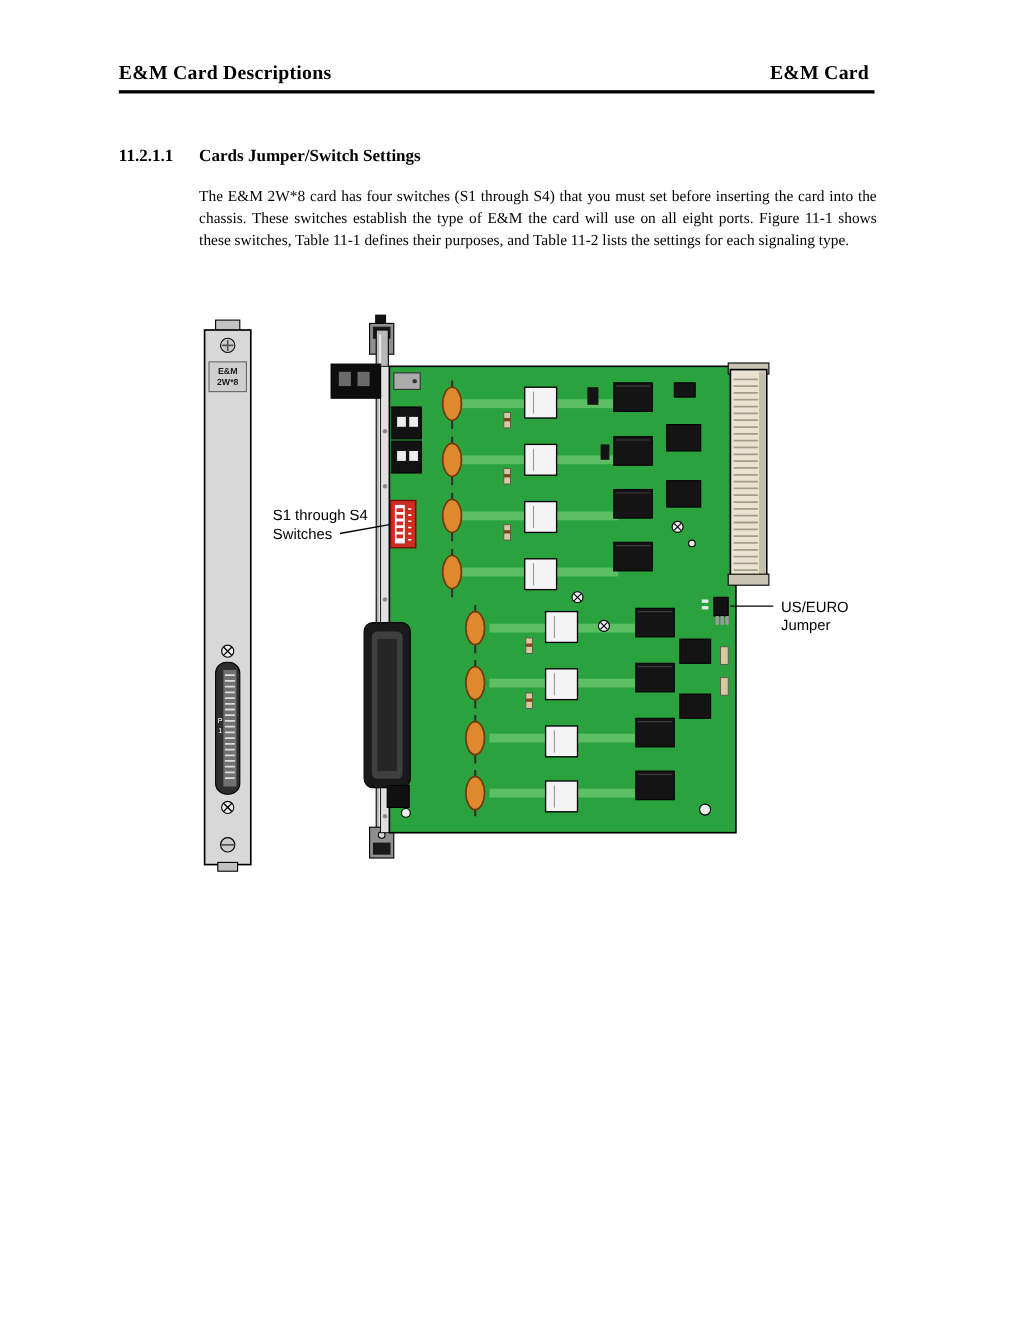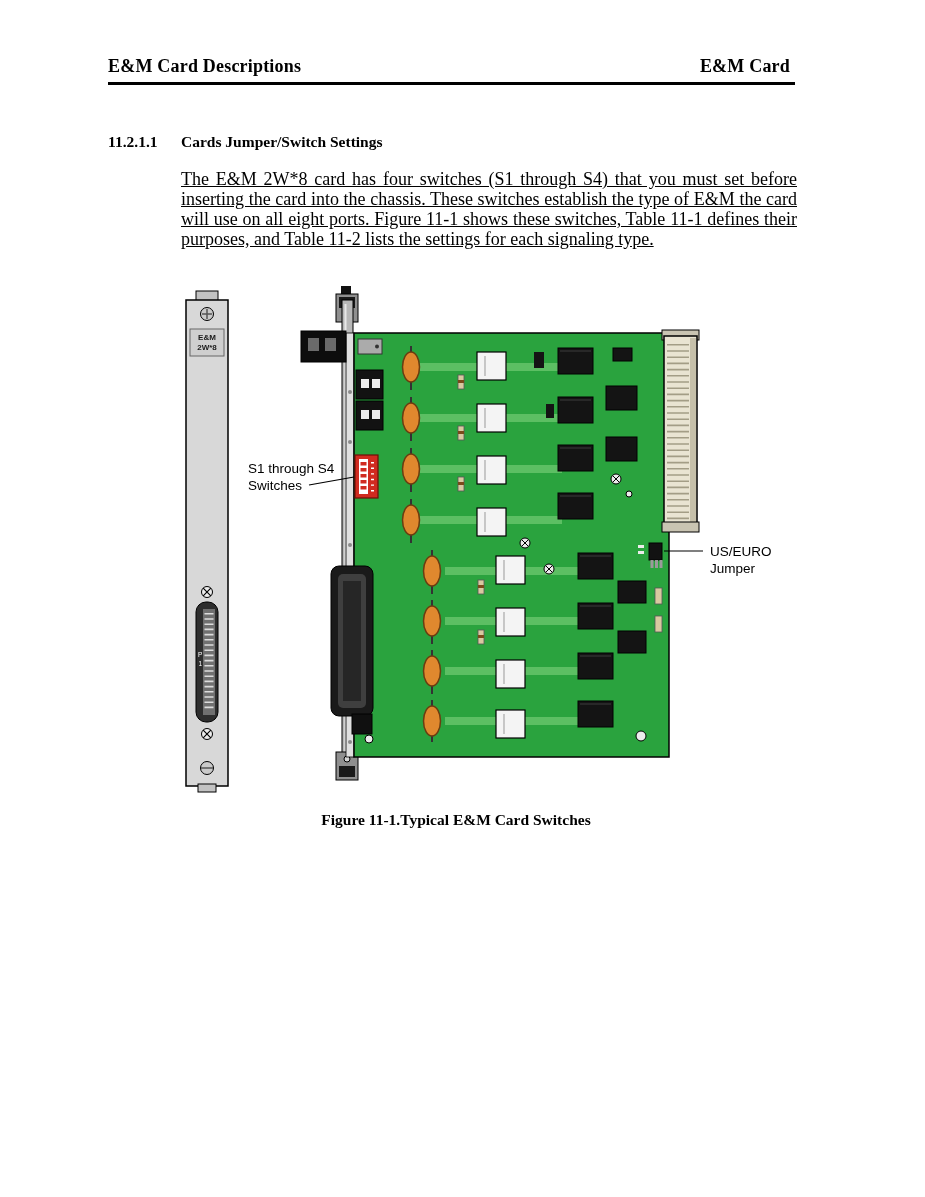--- a/index.html
+++ b/index.html
@@ -6,21 +6,21 @@
   html,body { background:#ffffff; }
   .page {
     position:relative; width:925px; height:915px; background:#ffffff;
     font-family:"Liberation Serif", serif; color:#000; overflow:hidden;
   }
   .abs { position:absolute; }
   .hdr { font-size:18px; font-weight:bold; letter-spacing:0.2px; }
   .rule { background:#000; }
   .sec-num, .sec-title { font-size:15.5px; font-weight:bold; }
   .body-par {
-    font-size:18px; line-height:19.9px; text-align:justify;text-decoration:underline;
+    font-size:14px; line-height:19.9px; text-align:justify;
   }
   .caption { font-size:15.5px; font-weight:bold; text-align:center; }
   .footer-left { font-size:17px; }
   .footer-right { font-size:13.5px; font-style:italic; }
   svg text.callout { font-family:"Liberation Sans", sans-serif; font-size:13.5px; fill:#000; }
   svg text.tinylabel { font-family:"Liberation Sans", sans-serif; font-weight:bold; fill:#1a1a1a; }
   svg text.pinlabel { font-family:"Liberation Sans", sans-serif; fill:#ffffff; }
 </style>
 </head>
 <body>
@@ -337,18 +337,17 @@
       <line x1="309" y1="485" x2="354" y2="477" stroke="#000" stroke-width="1.2"></line>
     </g>
 
     <g>
       <line x1="664" y1="551" x2="703" y2="551" stroke="#000" stroke-width="1.2"></line>
       <text class="callout" x="710" y="556">US/EURO</text>
       <text class="callout" x="710" y="573">Jumper</text>
     </g>
   </svg>
 
-  <div class="abs caption" style="left:150px; top:811px; width:612px;">Figure 11-1.Typical E&amp;M Card Switches</div>
 
   <div class="abs footer-left" style="left:108px; top:1121px;">11-2</div>
   <div class="abs footer-right" style="right:128px; top:1121px;">Table Cards</div>
 
 </div>
 
 </body></html>

